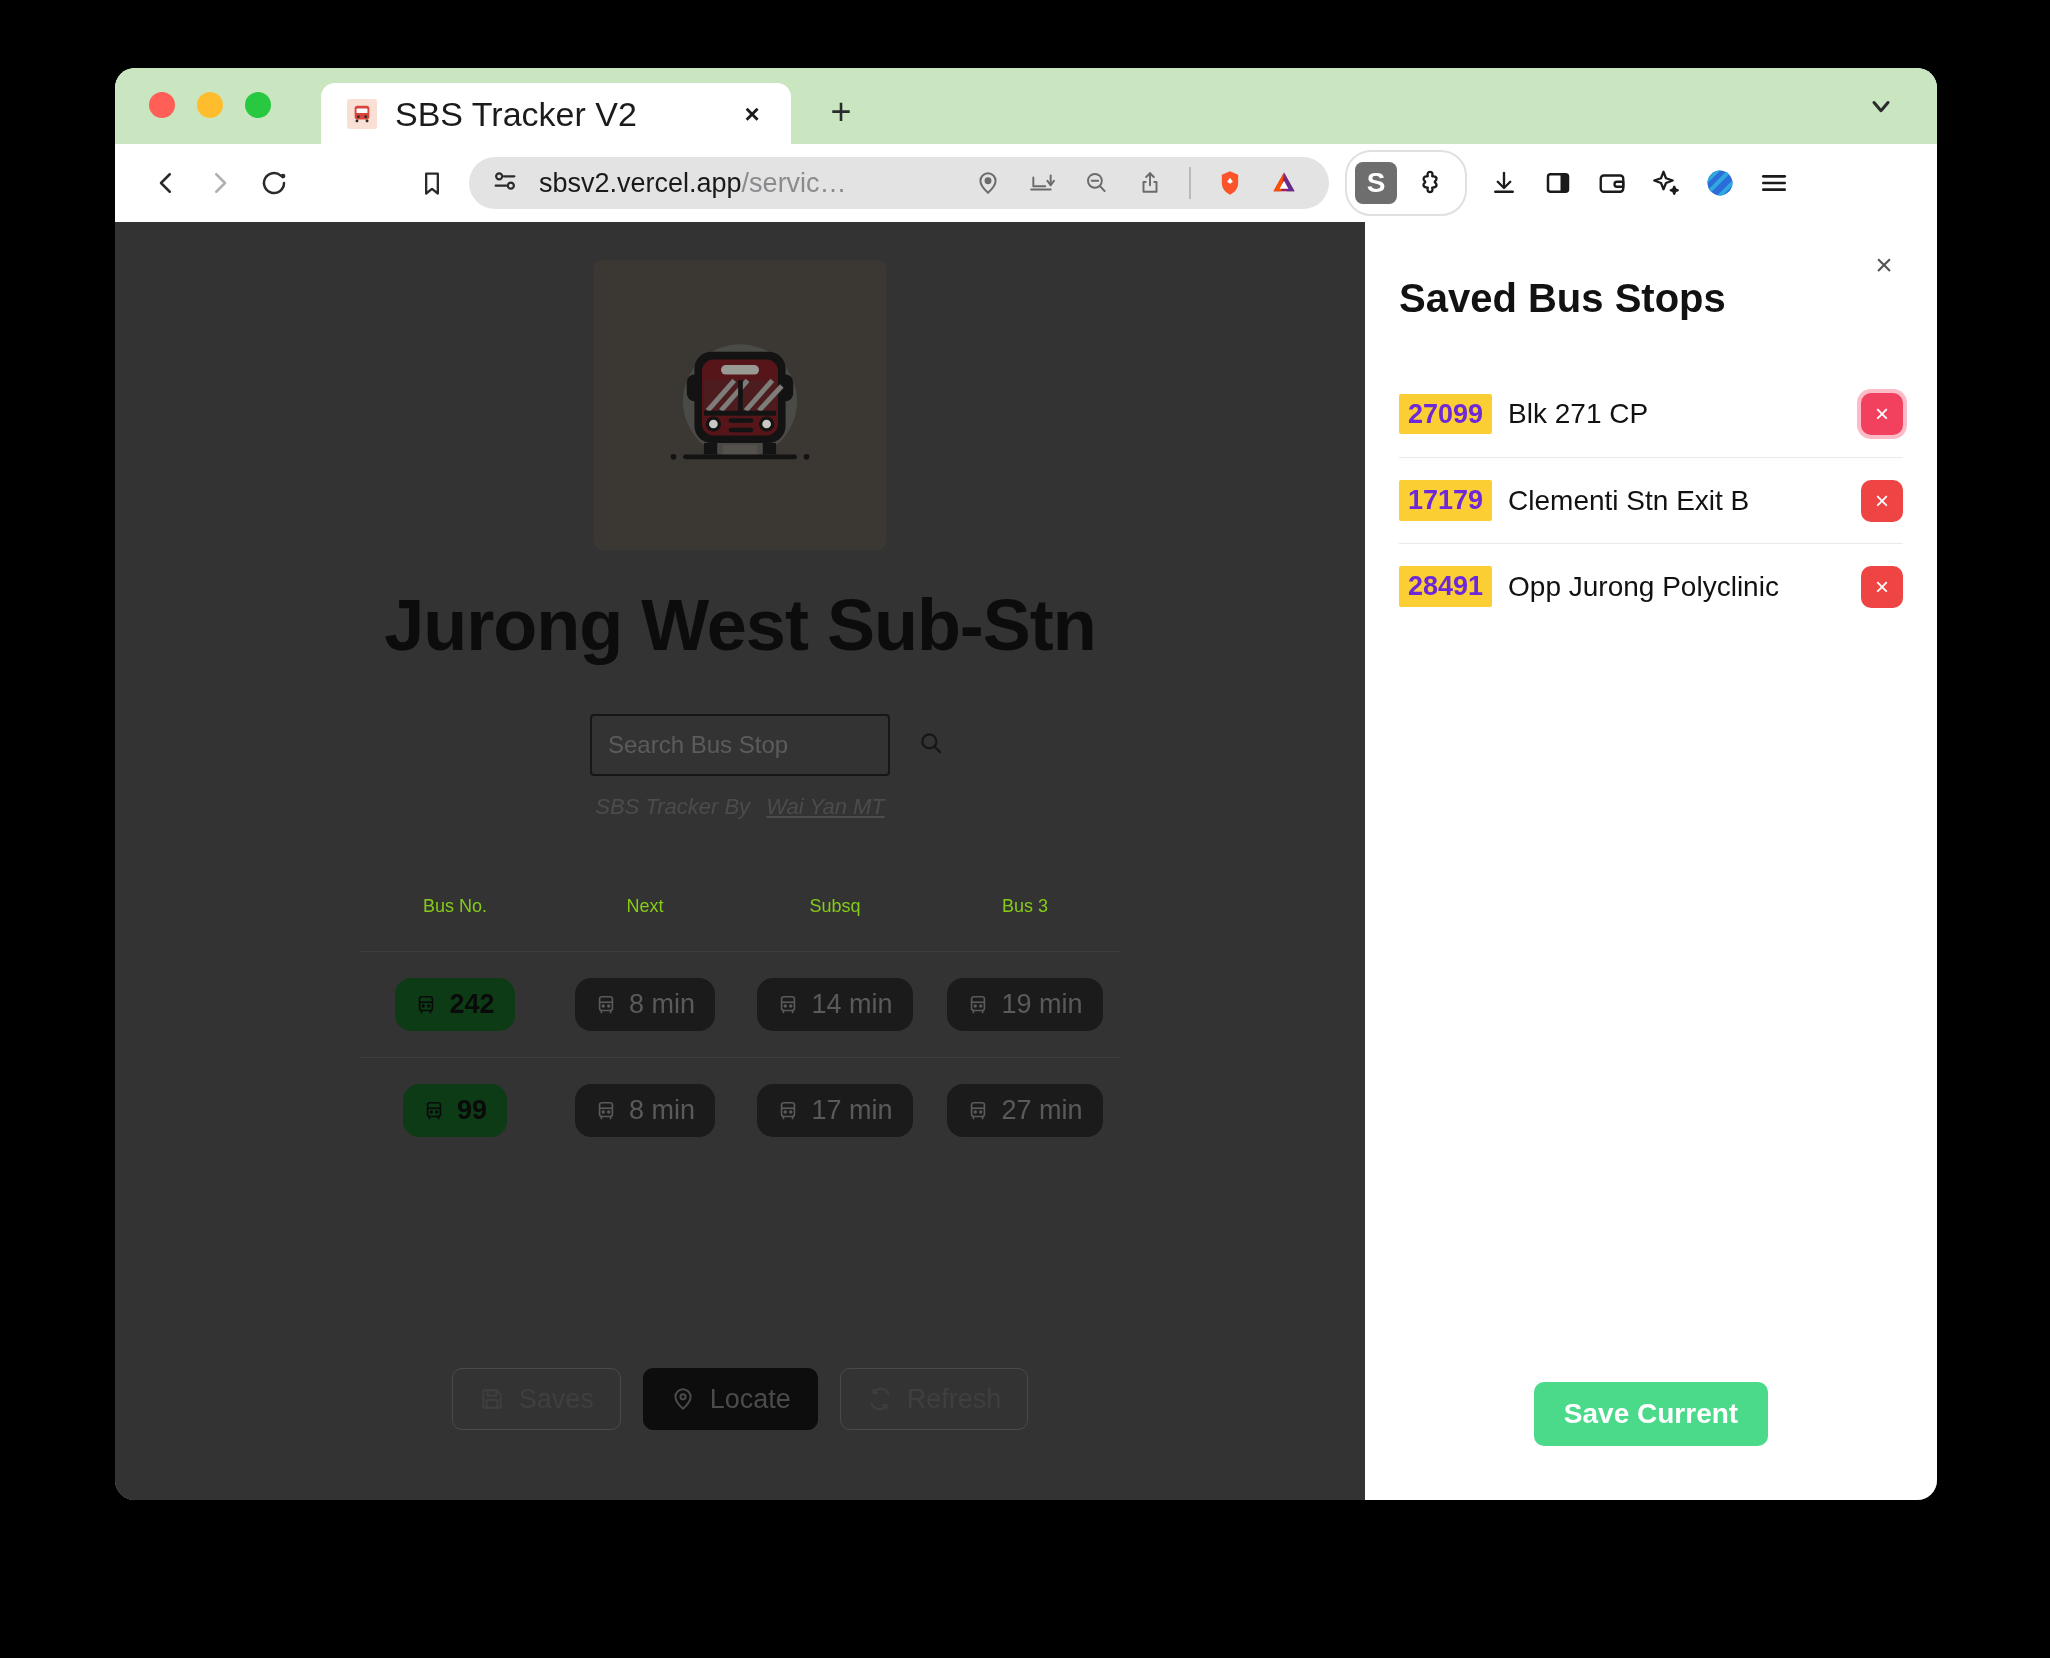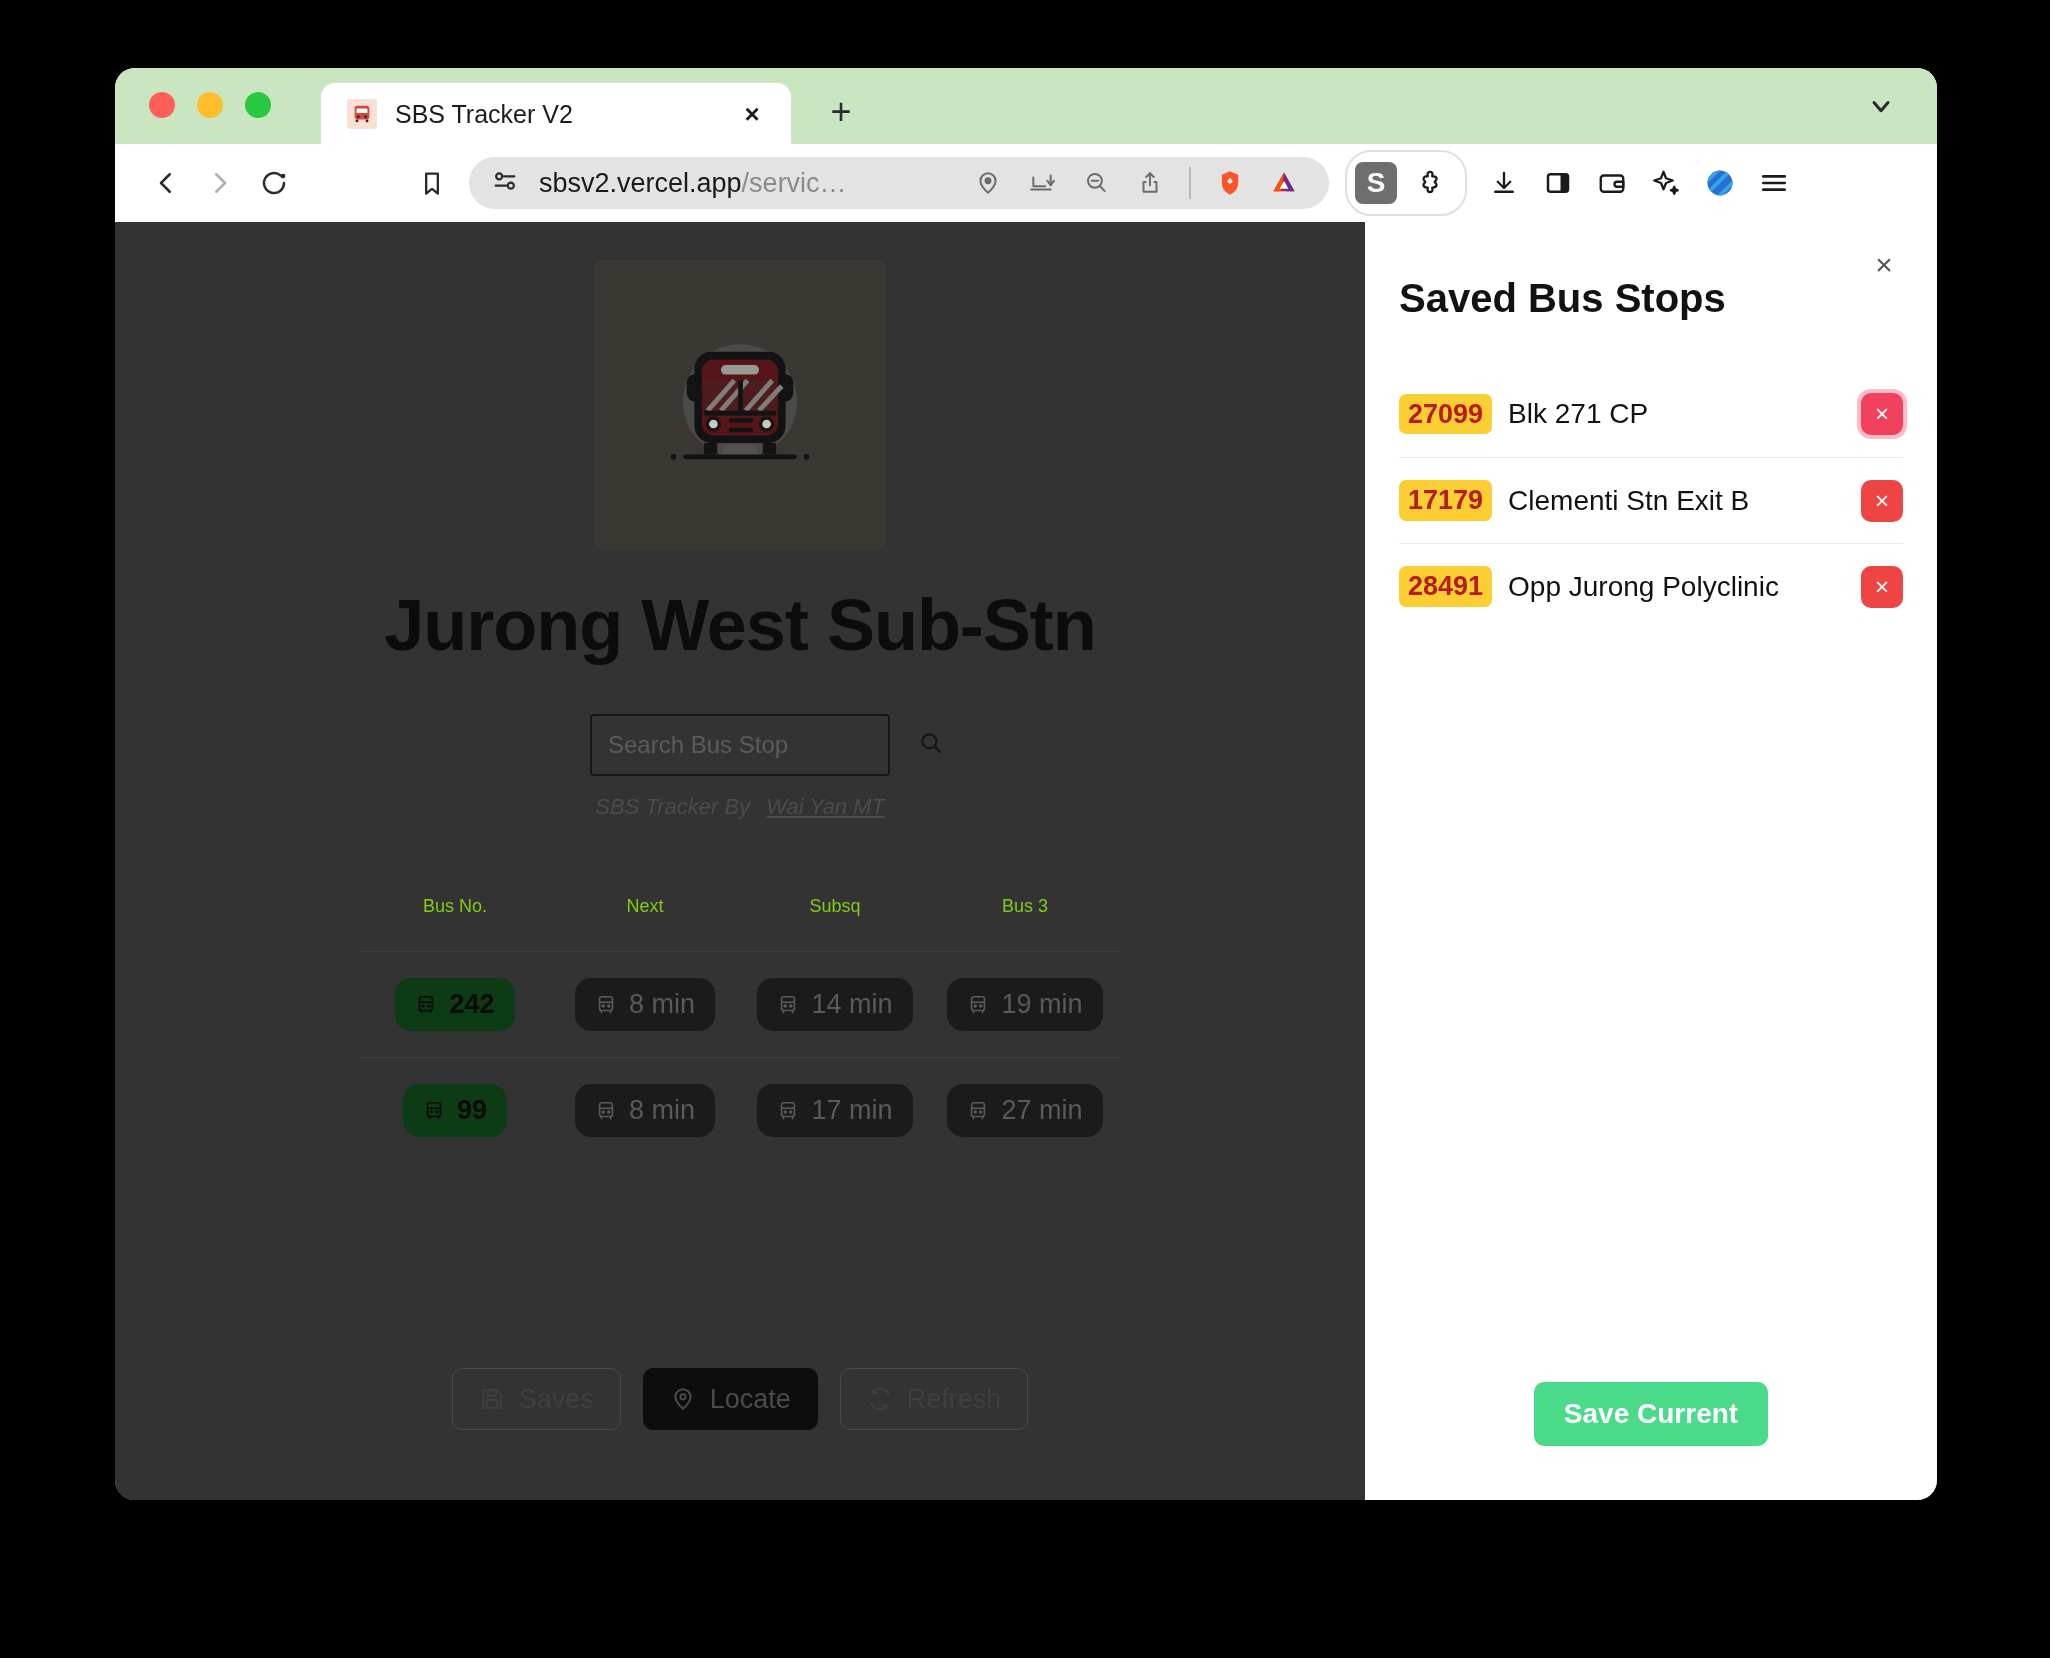--- a/index.html
+++ b/index.html
@@ -49,21 +49,21 @@
   }
   #tab-favicon {
     width: 30px; height: 30px;
     background: #fae0d4;
     display: flex; align-items: center; justify-content: center;
     font-size: 20px; line-height: 1;
     border-radius: 3px;
   }
   #tab-title {
     flex: 1;
-    font-size: 25px;
+    font-size: 34px;
     color: #1b1b1b;
     white-space: nowrap; overflow: hidden; text-overflow: ellipsis;
   }
   #tab-close {
     width: 34px; height: 34px;
     display: flex; align-items: center; justify-content: center;
     color: #1b1b1b; font-size: 26px; font-weight: 600;
   }
   #new-tab-btn {
     margin-left: 28px; margin-bottom: 10px;
@@ -292,25 +292,25 @@
   }
   #panel-list { margin-top: 50px; }
   .panel-row {
     display: flex; align-items: center;
     height: 86px;
     gap: 16px;
   }
   .panel-row + .panel-row { border-top: 1px solid #e9e9ec; }
   .stop-code {
     background: #fbcf33;
-    color: #b91c1c;
+    color: #6d28d9;
     font-size: 27px;
     font-weight: 600;
     padding: 4px 9px;
-    border-radius: 7px;
+    border-radius: 2px;
     line-height: 1.2;
     flex: none;
   }
   .stop-name {
     flex: 1;
     font-size: 28px;
     color: #111;
     white-space: nowrap; overflow: hidden; text-overflow: ellipsis;
   }
   .del-btn {

